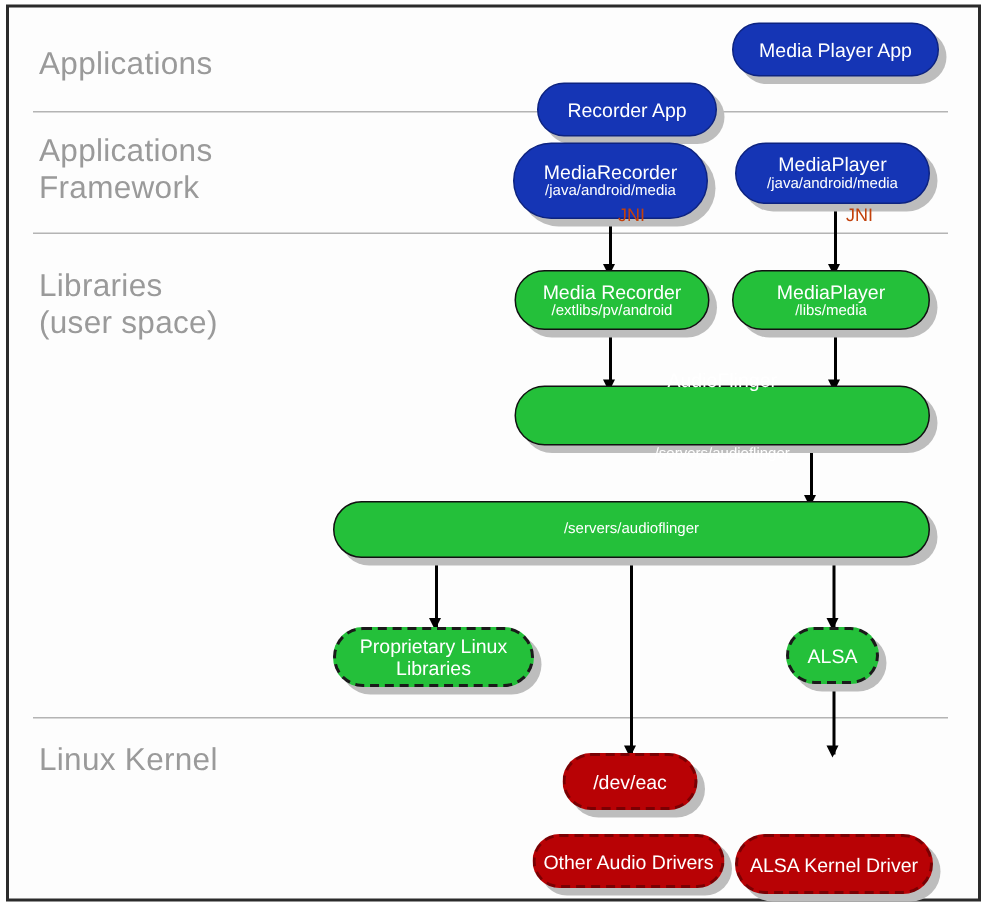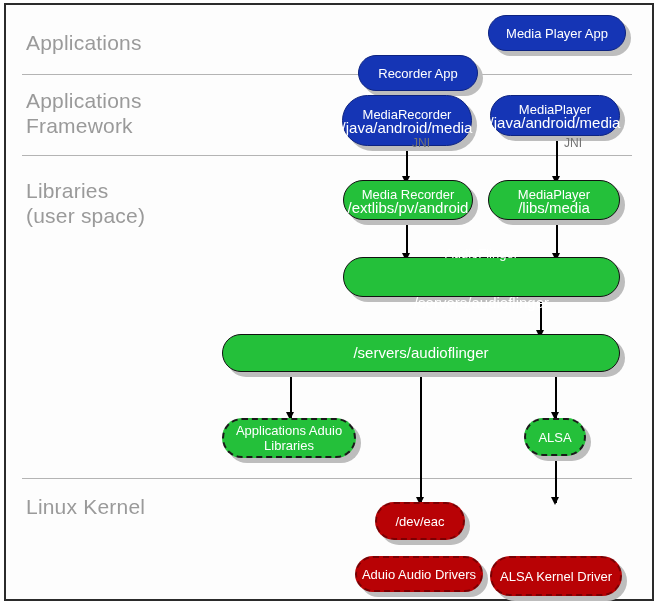--- a/index.html
+++ b/index.html
@@ -76,21 +76,21 @@
   .node.green .body { background: #24c03a; border: 1px solid #111111; }
   .node.green-dash .body { background: #24c03a; border: 2px dashed #1a1a1a; }
   .node.red .body   { background: #b80205; border: 2px dashed #7a0003; }
 
   .node .title {
     font-size: 13px;
     line-height: 15px;
     position: relative;
   }
   .node .sub {
-    font-size: 15px;
+    font-size: 10px;
     line-height: 12px;
     position: relative;
   }
   .node .title.two-line { white-space: pre-line; }
 
   
   .conn {
     position: absolute;
     background: #000000;
     width: 1.6px;
@@ -100,21 +100,21 @@
     position: absolute;
     width: 0; height: 0;
     border-left: 4.5px solid transparent;
     border-right: 4.5px solid transparent;
     border-top: 8px solid #000000;
     z-index: 2;
   }
   .conn-label {
     position: absolute;
     font-size: 12px;
-    color: #737373;
+    color: #c2410c;
     z-index: 4;
     white-space: nowrap;
   }
 </style>
 </head>
 <body>
 
 <div id="diagram">
   <div class="frame"></div>
 
@@ -207,41 +207,41 @@
 
   <div class="node green" style="left:222px; top:334px; width:398px; height:38px;">
     <div class="shadow"></div>
     <div class="body"></div>
     <div class="sub">/servers/audioflinger</div>
   </div>
 
   <div class="node green-dash" style="left:222px; top:418px; width:134px; height:40px;">
     <div class="shadow"></div>
     <div class="body"></div>
-    <div class="title two-line" style="white-space: pre-line;">Applications Aduio
+    <div class="title two-line" style="white-space: pre-line;">Proprietary Linux
 Libraries</div>
   </div>
 
   <div class="node green-dash" style="left:524px; top:418px; width:62px; height:38px;">
     <div class="shadow"></div>
     <div class="body"></div>
     <div class="title">ALSA</div>
   </div>
 
   <div class="node red" style="left:375px; top:502px; width:90px; height:38px;">
     <div class="shadow"></div>
     <div class="body"></div>
     <div class="title">/dev/eac</div>
   </div>
 
 
   <div class="node red" style="left:355px; top:556px; width:128px; height:36px;">
     <div class="shadow"></div>
     <div class="body"></div>
-    <div class="title">Aduio Audio Drivers</div>
+    <div class="title">Other Audio Drivers</div>
   </div>
 
   <div class="node red" style="left:490px; top:556px; width:132px; height:40px;">
     <div class="shadow"></div>
     <div class="body"></div>
     <div class="title">ALSA Kernel Driver</div>
   </div>
 </div>
 
 </body></html>

